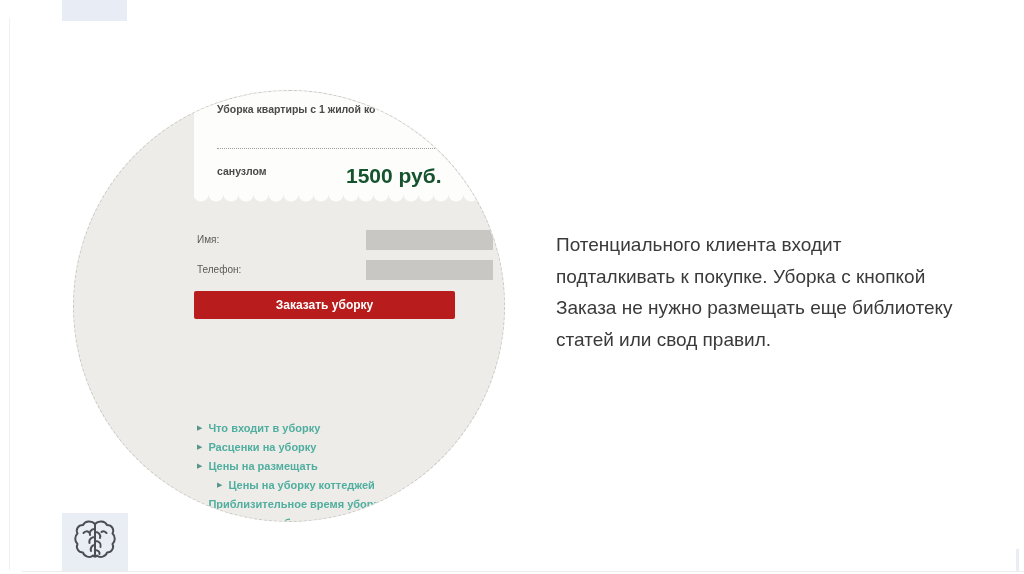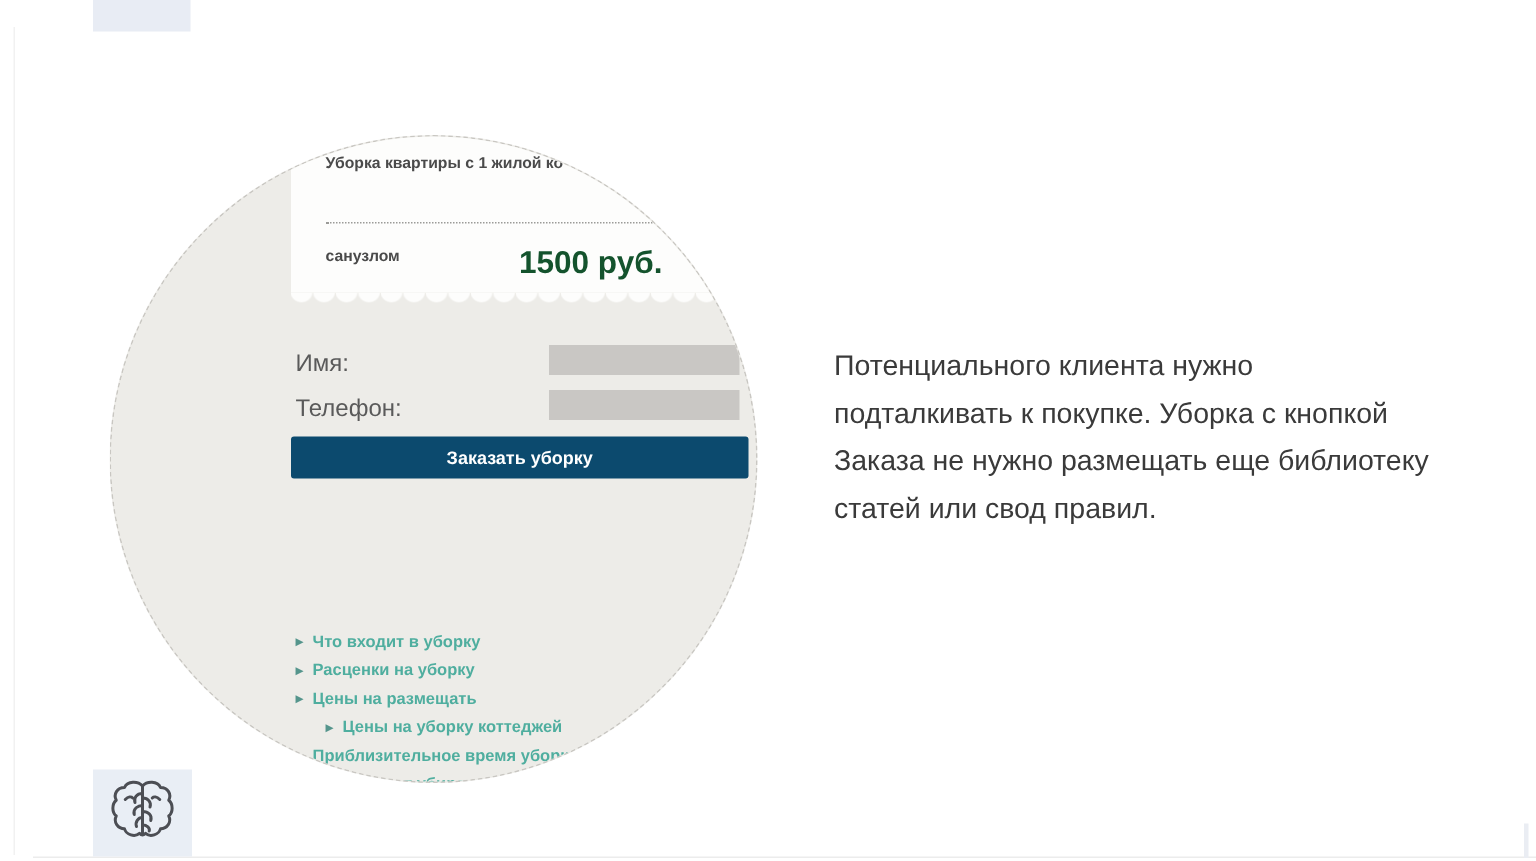--- a/index.html
+++ b/index.html
@@ -47,30 +47,30 @@
     background-size: 15px 9px;
     background-repeat: repeat-x;
   }
   .svc-line { left: 143px; font-size: 10.5px; font-weight: bold; color: #4a4a4a; white-space: nowrap; }
   .svc-1 { top: 12px; }
   .svc-2 { top: 26px; margin-top: 48px; }
   .receipt-divider { left: 143px; top: 57px; width: 262px; height: 0; border-top: 1px dotted #9b9b98; }
   .total-label { left: 143px; top: 63px; font-size: 28px; font-weight: bold; color: #3f3f3f; white-space: nowrap; letter-spacing: 0.5px; }
   .total-value { left: 272px; top: 73px; font-size: 21px; font-weight: bold; color: #14532d; white-space: nowrap; }
 
-  .form-label { left: 123px; font-size: 16px; color: #5a5a5a; white-space: nowrap; }
+  .form-label { left: 123px; font-size: 10px; color: #5a5a5a; white-space: nowrap; }
   .lbl-name  { top: 143px; }
   .lbl-phone { top: 173px; }
   .text-input { left: 292px; width: 127px; height: 20px; background: #c9c7c4; }
   .inp-name  { top: 139px; }
   .inp-phone { top: 169px; }
 
   .submit-btn {
-    left: 120px; top: 200px; width: 305px; height: 28px;
-    background: #0c4a6e; border-radius: 2px;
+    left: 120px; top: 200px; width: 261px; height: 28px;
+    background: #b91c1c; border-radius: 2px;
     display: flex; align-items: center; justify-content: center;
     font-size: 12px; font-weight: bold; color: #ffffff;
     cursor: pointer;
   }
 
   .link-row { left: 123px; height: 13px; display: flex; align-items: center; cursor: pointer; white-space: nowrap; }
   .link-arrow { position: static; font-size: 7px; color: #55958c; margin-right: 6px; }
   .link-label { position: static; font-size: 11px; font-weight: bold; color: #4fae9f; }
   .lr-0 { top: 330px; } .lr-1 { top: 349px; } .lr-2 { top: 368px; }
   .lr-3 { top: 387px; padding-left: 20px; } .lr-4 { top: 406px; } .lr-5 { top: 425px; }
@@ -127,21 +127,21 @@
     <span class="link-arrow">▶</span>
     <span class="link-label">Приблизительное время уборки</span>
   </div>
   <div class="link-row lr-5">
     <span class="link-arrow">▶</span>
     <span class="link-label">Кто приедет убирать?</span>
   </div>
 </div>
 
 <div class="annotation">
-  <div class="line">Потенциального клиента нужно</div>
+  <div class="line">Потенциального клиента входит</div>
   <div class="line">подталкивать к покупке. Уборка с кнопкой</div>
   <div class="line">Заказа не нужно размещать еще библиотеку</div>
   <div class="line">статей или свод правил.</div>
 </div>
 
 <div class="logo-tile">
   <span>
     <svg width="46" height="42" viewBox="0 0 46 42">
       <g fill="none" stroke="#4c4e54" stroke-width="2" stroke-linecap="round" stroke-linejoin="round">
         <path d="M23 5 C20 1.5 13 1.5 11 6 C6 6 3.5 10.5 5.5 14.5 C2.5 17 2.5 22.5 5.5 25 C3.5 29 6.5 33.5 11 33.5 C12 37.5 18 39.5 21 36.5 C22.3 38 24 38 25 36.5 C28 39.5 34 37.5 35 33.5 C39.5 33.5 42.5 29 40.5 25 C43.5 22.5 43.5 17 40.5 14.5 C42.5 10.5 40 6 35 6 C33 1.5 26 1.5 23 5 Z"></path>

